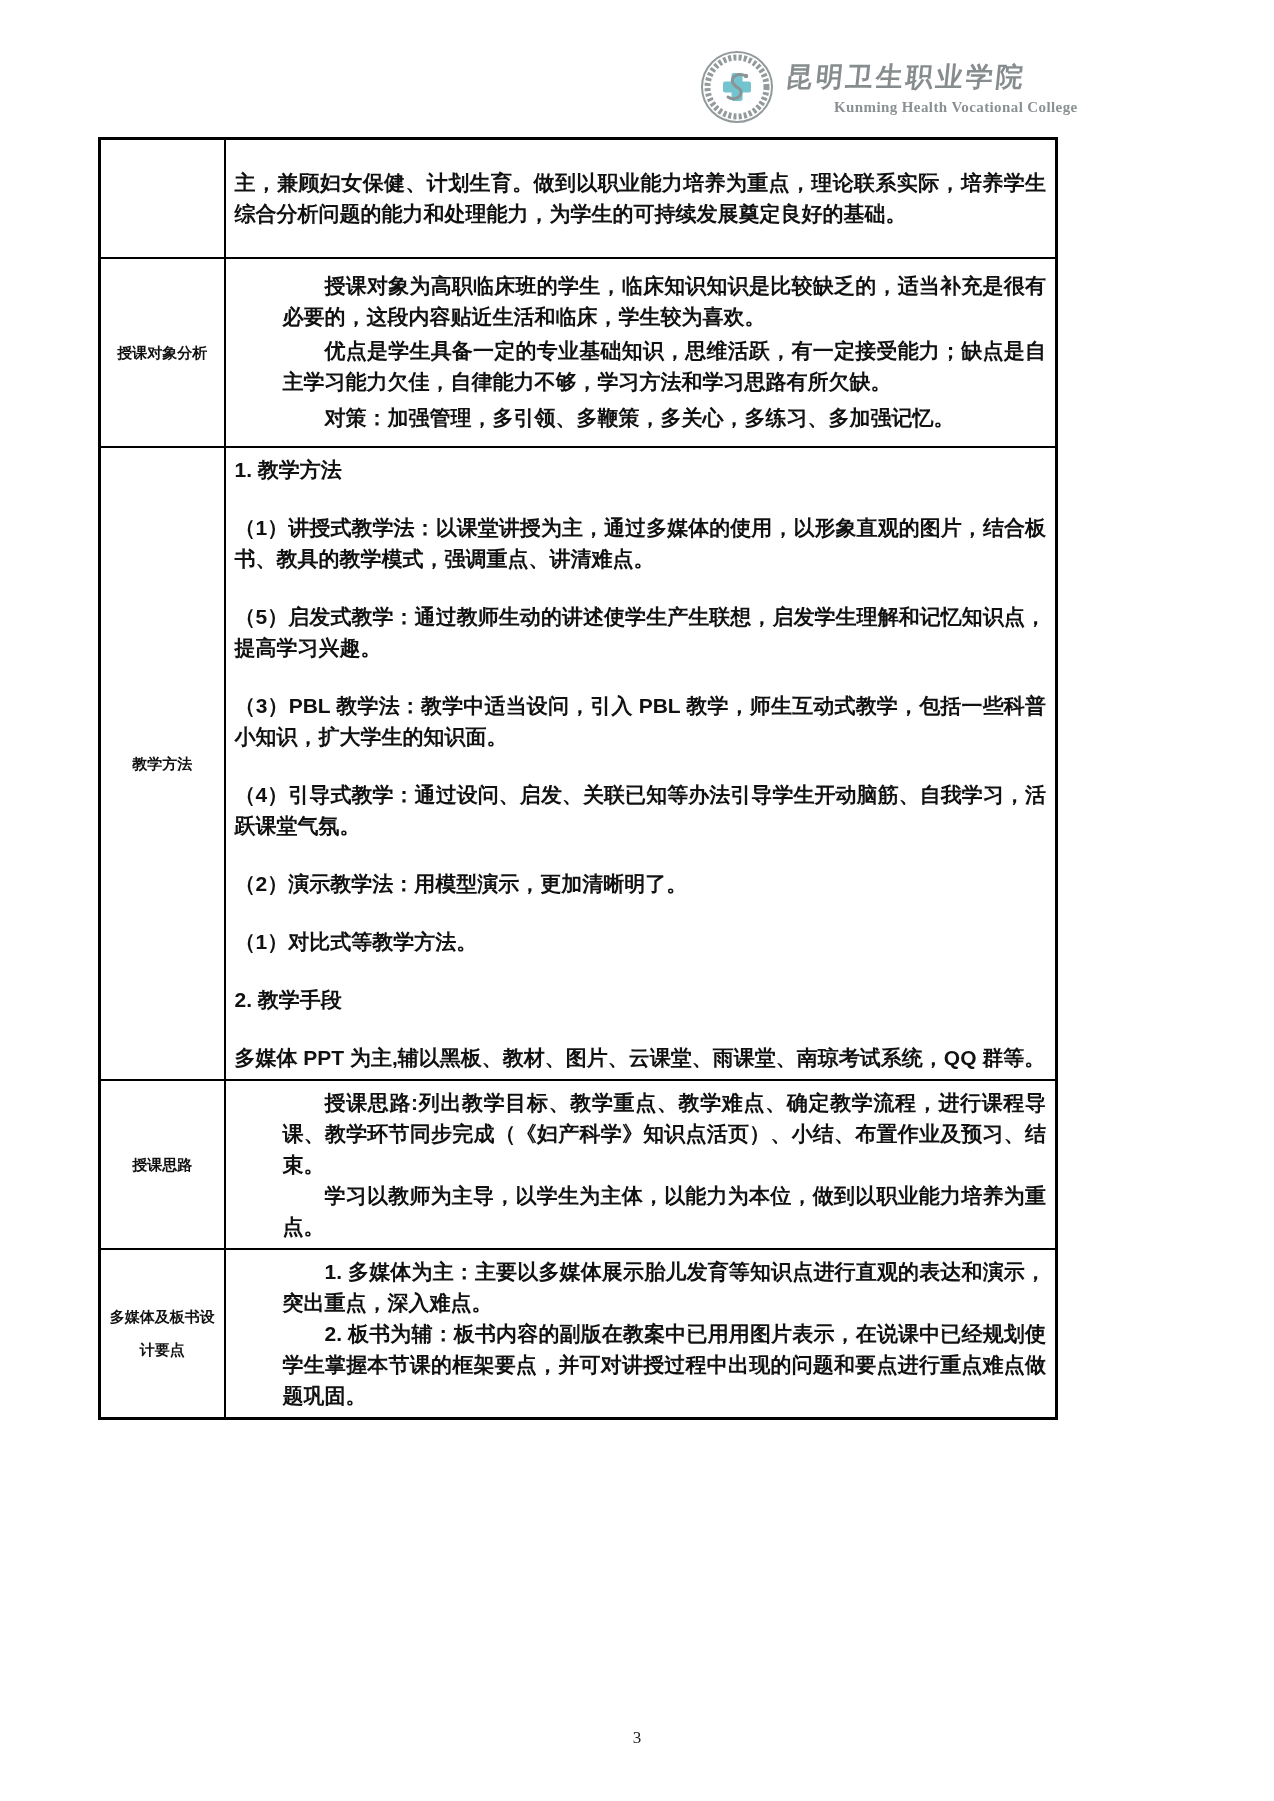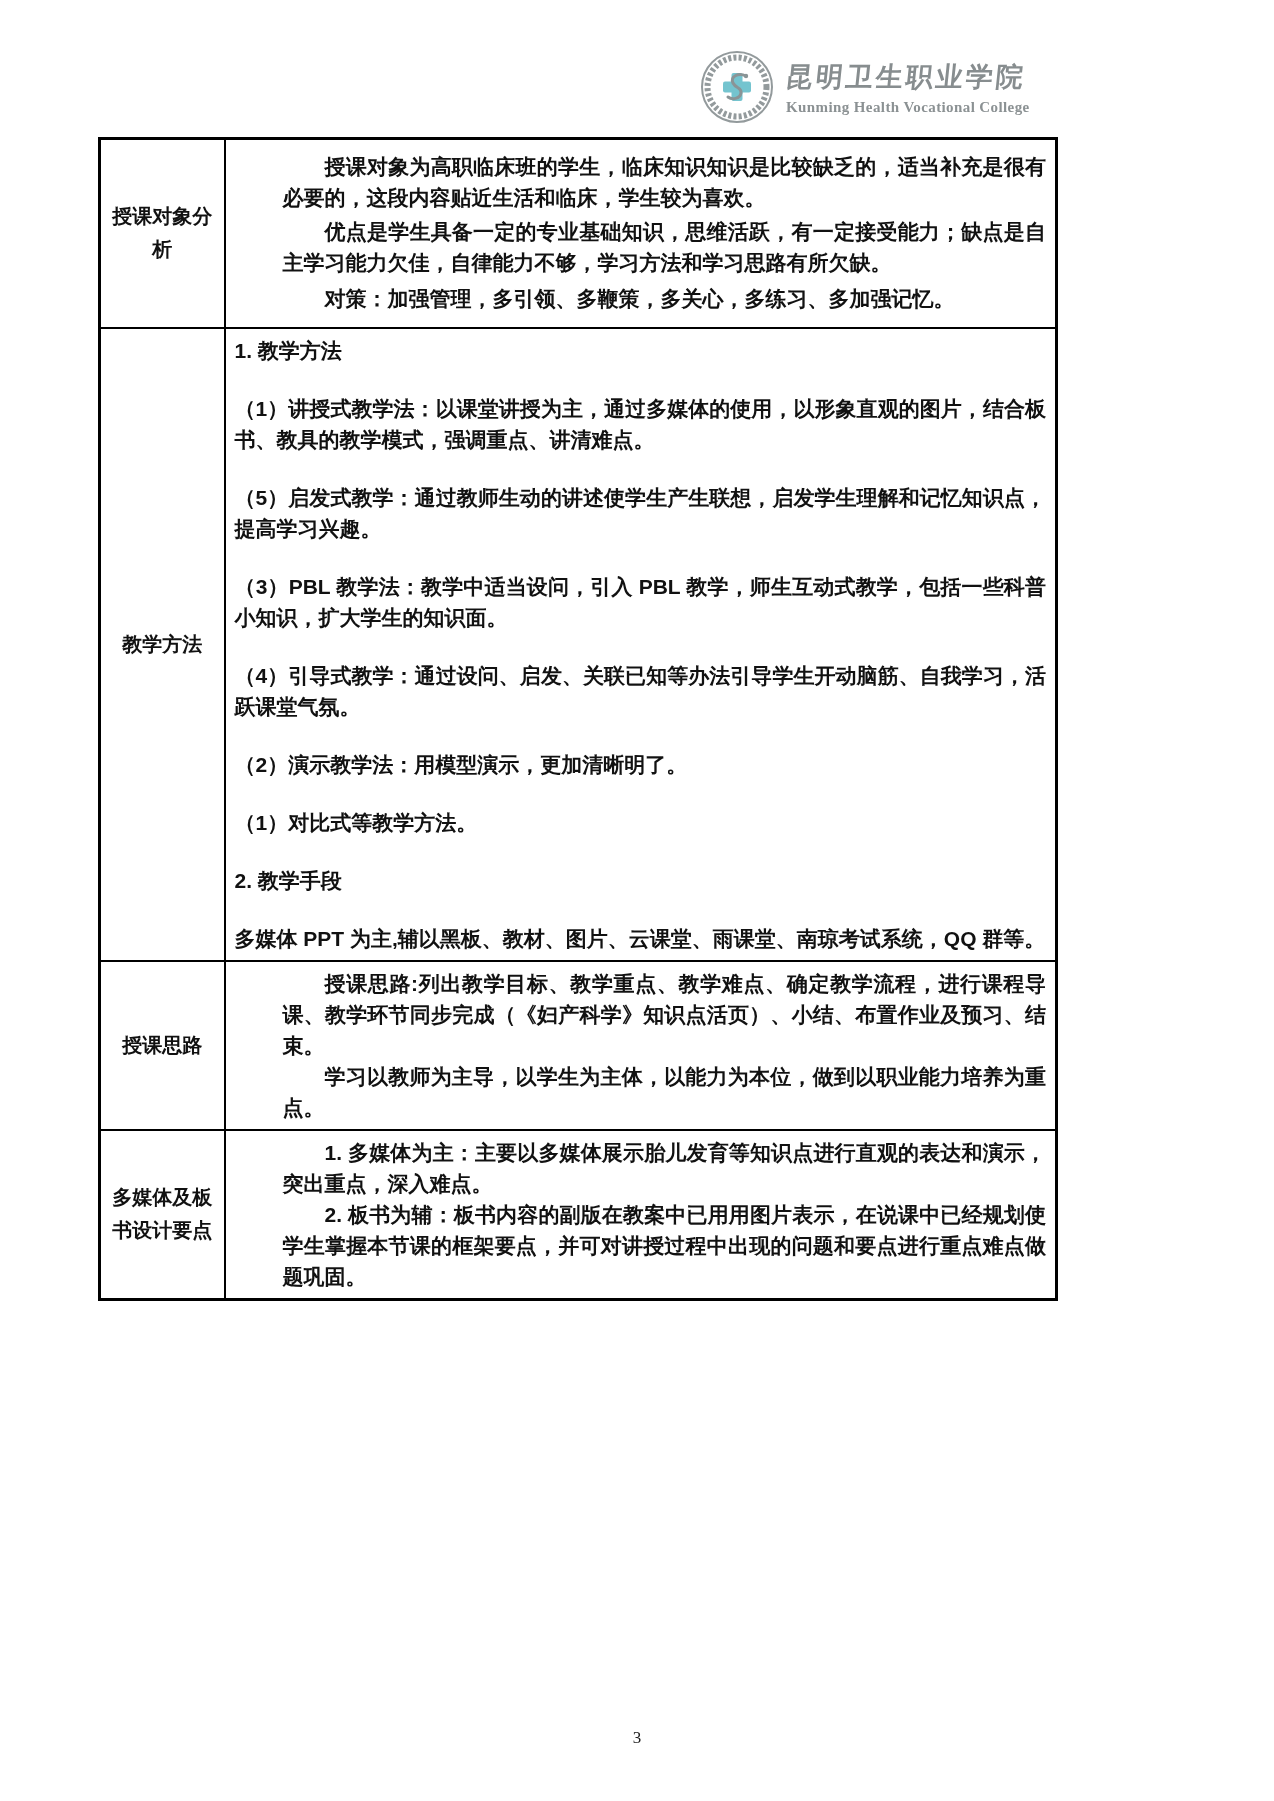--- a/index.html
+++ b/index.html
@@ -35,41 +35,42 @@
     white-space: nowrap;
   }
   .en-name {
     margin-top: 4px;
     font-family: "Liberation Serif", "DejaVu Serif", serif;
     font-size: 15px;
     font-weight: 700;
     letter-spacing: 0.4px;
     color: #8b9193;
     white-space: nowrap;
+    margin-left: 48px;
   }
 
   
   .doc-table {
     position: absolute;
     top: 137px;
     left: 98px;
     width: 960px;
     border-collapse: collapse;
     table-layout: fixed;
   }
   .doc-table td {
     border: 2px solid #000;
     vertical-align: middle;
   }
   .doc-table { border: 3px solid #000; }
   .col-label { width: 125px; }
 
   .label-cell {
     text-align: center;
-    font-size: 20px;
+    font-size: 15px;
     font-weight: 600;
     line-height: 33px;
     padding: 4px 2px;
   }
   .content-cell {
     padding: 6px 9px;
     font-size: 21px;
     font-weight: 600;
     line-height: 31px;
   }
@@ -120,20 +121,26 @@
       <div class="en-name">Kunming Health Vocational College</div>
     </div>
   </div>
 
   <table class="doc-table">
     <colgroup>
         <col class="col-label">
         <col>
       </colgroup>
     <tbody>
+      <tr class="r1">
+        <td class="label-cell"></td>
+        <td class="content-cell no-indent">
+          <p>主，兼顾妇女保健、计划生育。做到以职业能力培养为重点，理论联系实际，培养学生综合分析问题的能力和处理能力，为学生的可持续发展奠定良好的基础。</p>
+        </td>
+      </tr>
 
       <tr class="r2">
         <td class="label-cell">授课对象分析</td>
         <td class="content-cell indented gap">
           <p>授课对象为高职临床班的学生，临床知识知识是比较缺乏的，适当补充是很有必要的，这段内容贴近生活和临床，学生较为喜欢。</p>
           <p>优点是学生具备一定的专业基础知识，思维活跃，有一定接受能力；缺点是自主学习能力欠佳，自律能力不够，学习方法和学习思路有所欠缺。</p>
           <p>对策：加强管理，多引领、多鞭策，多关心，多练习、多加强记忆。</p>
         </td>
       </tr>
 

